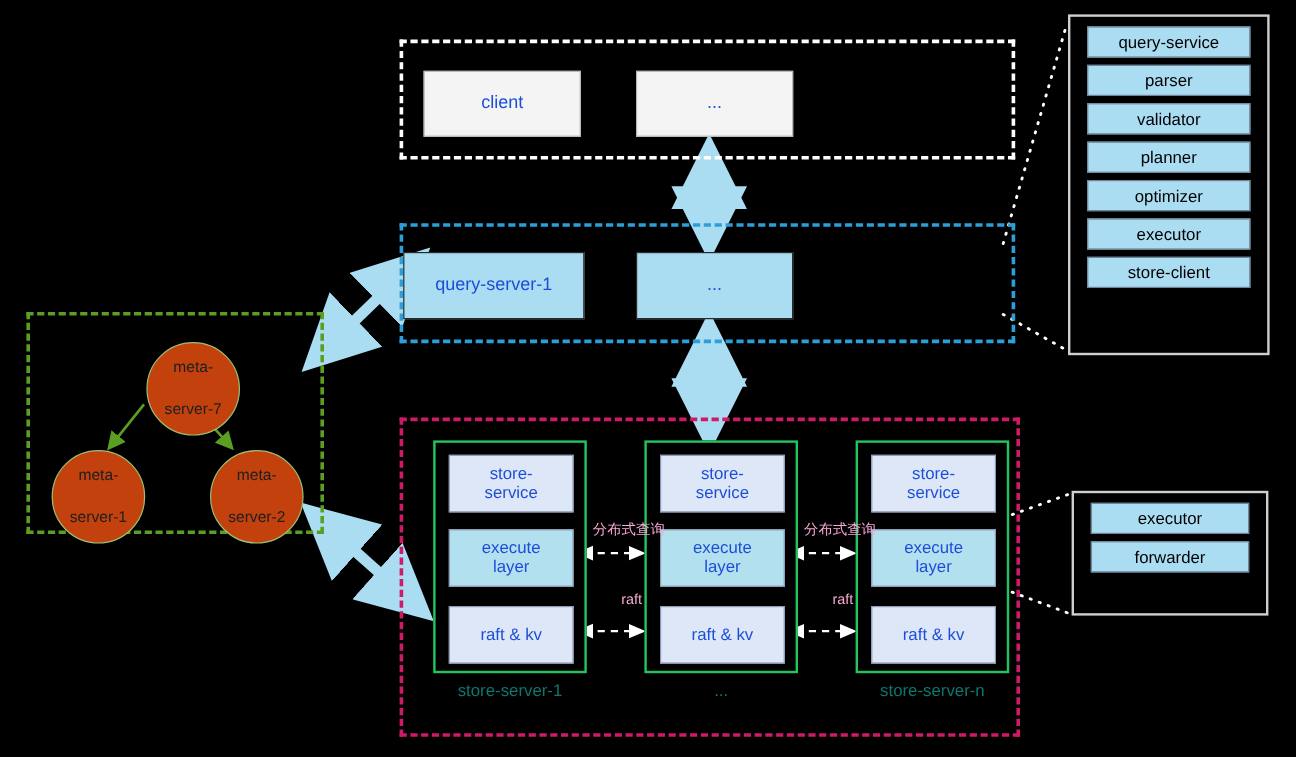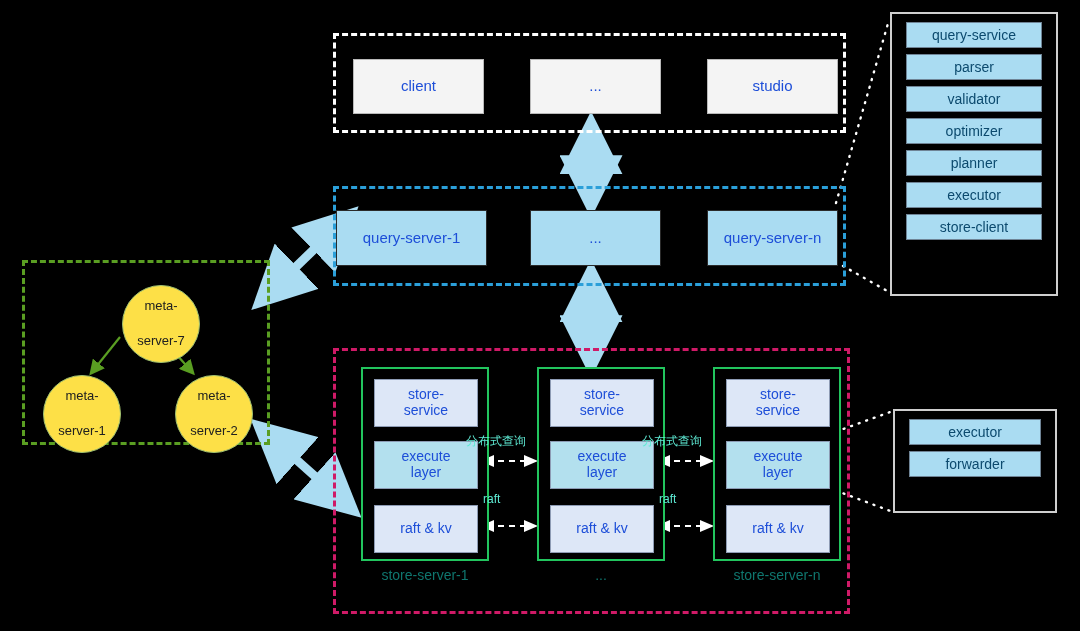--- a/index.html
+++ b/index.html
@@ -47,21 +47,21 @@
     background: #aadcf2;
     border: 1px solid #2a2a2a;
     font-size: 15px;
   }
 
   
   .meta-group {
     border: 3px dashed #5a9e22;
   }
   .meta-circle {
-    background: #fde047;
+    background: #c2410c;
     border: 1px solid #9fc070;
     border-radius: 50%;
     font-size: 13px;
     color: #202020;
     gap: 20px;
   }
 
   
   .store-group {
     border: 3px dashed #cf1a67;
@@ -89,32 +89,32 @@
     border: 2px solid #cfcfcf;
     background: #000000;
     padding: 8px 14px;
     display: flex;
     flex-direction: column;
     gap: 6px;
   }
   .detail-item {
     background: #aadcf2;
     border: 1px solid #6f8496;
-    color: #0c4a6e;
+    color: #000000;
     font-size: 14px;
     text-align: center;
     padding: 4px 0;
   }
 
   
   .conn-label {
-    color: #5eead4;
+    color: #f9a8d4;
     font-size: 12px;
     white-space: nowrap;
-    text-align: left;
+    text-align: right;
   }
 
   svg.overlay {
     position: absolute;
     left: 0; top: 0;
     width: 1080px;
     height: 631px;
     pointer-events: none;
   }
 </style>
@@ -187,27 +187,25 @@
 
     <g>
       <line x1="821" y1="437" x2="893" y2="411" stroke="#ffffff" stroke-width="2.4" stroke-dasharray="1,7" stroke-linecap="round"></line>
       <line x1="821" y1="485" x2="893" y2="512" stroke="#ffffff" stroke-width="2.4" stroke-dasharray="1,7" stroke-linecap="round"></line>
     </g>
   </svg>
 
   <div class="abs client-group" style="left:333px; top:33px; width:513px; height:100px;">
     <div class="abs node client-box" style="left:17px; top:23px; width:131px; height:55px;">client</div>
     <div class="abs node client-box" style="left:194px; top:23px; width:131px; height:55px;">...</div>
-    <div class="abs node client-box" style="left:371px; top:23px; width:131px; height:55px;">studio</div>
   </div>
 
   <div class="abs query-group" style="left:333px; top:186px; width:513px; height:100px;">
     <div class="abs node query-box" style="left:0; top:21px; width:151px; height:56px;">query-server-1</div>
     <div class="abs node query-box" style="left:194px; top:21px; width:131px; height:56px;">...</div>
-    <div class="abs node query-box" style="left:371px; top:21px; width:131px; height:56px;">query-server-n</div>
   </div>
 
   <div class="abs meta-group" style="left:22px; top:260px; width:248px; height:185px;">
     <div class="abs node meta-circle" style="left:97px; top:22px; width:78px; height:78px; flex-direction:column;">
       <span>meta-</span>
       <span>server-7</span>
     </div>
     <div class="abs node meta-circle" style="left:18px; top:112px; width:78px; height:78px; flex-direction:column;">
       <span>meta-</span>
       <span>server-1</span>
@@ -262,22 +260,22 @@
 
   <div class="abs conn-label" style="left:466px; top:433px; width:88px;">分布式查询</div>
   <div class="abs conn-label" style="left:642px; top:433px; width:88px;">分布式查询</div>
   <div class="abs conn-label" style="left:483px; top:492px; width:52px;">raft</div>
   <div class="abs conn-label" style="left:659px; top:492px; width:52px;">raft</div>
 
   <div class="abs detail-panel" style="left:890px; top:12px; width:168px; height:284px;">
     <div class="detail-item">query-service</div>
     <div class="detail-item">parser</div>
     <div class="detail-item">validator</div>
+    <div class="detail-item">planner</div>
     <div class="detail-item">optimizer</div>
-    <div class="detail-item">planner</div>
     <div class="detail-item">executor</div>
     <div class="detail-item">store-client</div>
   </div>
 
   <div class="abs detail-panel" style="left:893px; top:409px; width:164px; height:104px;">
     <div class="detail-item">executor</div>
     <div class="detail-item">forwarder</div>
   </div>
 
 </div>

